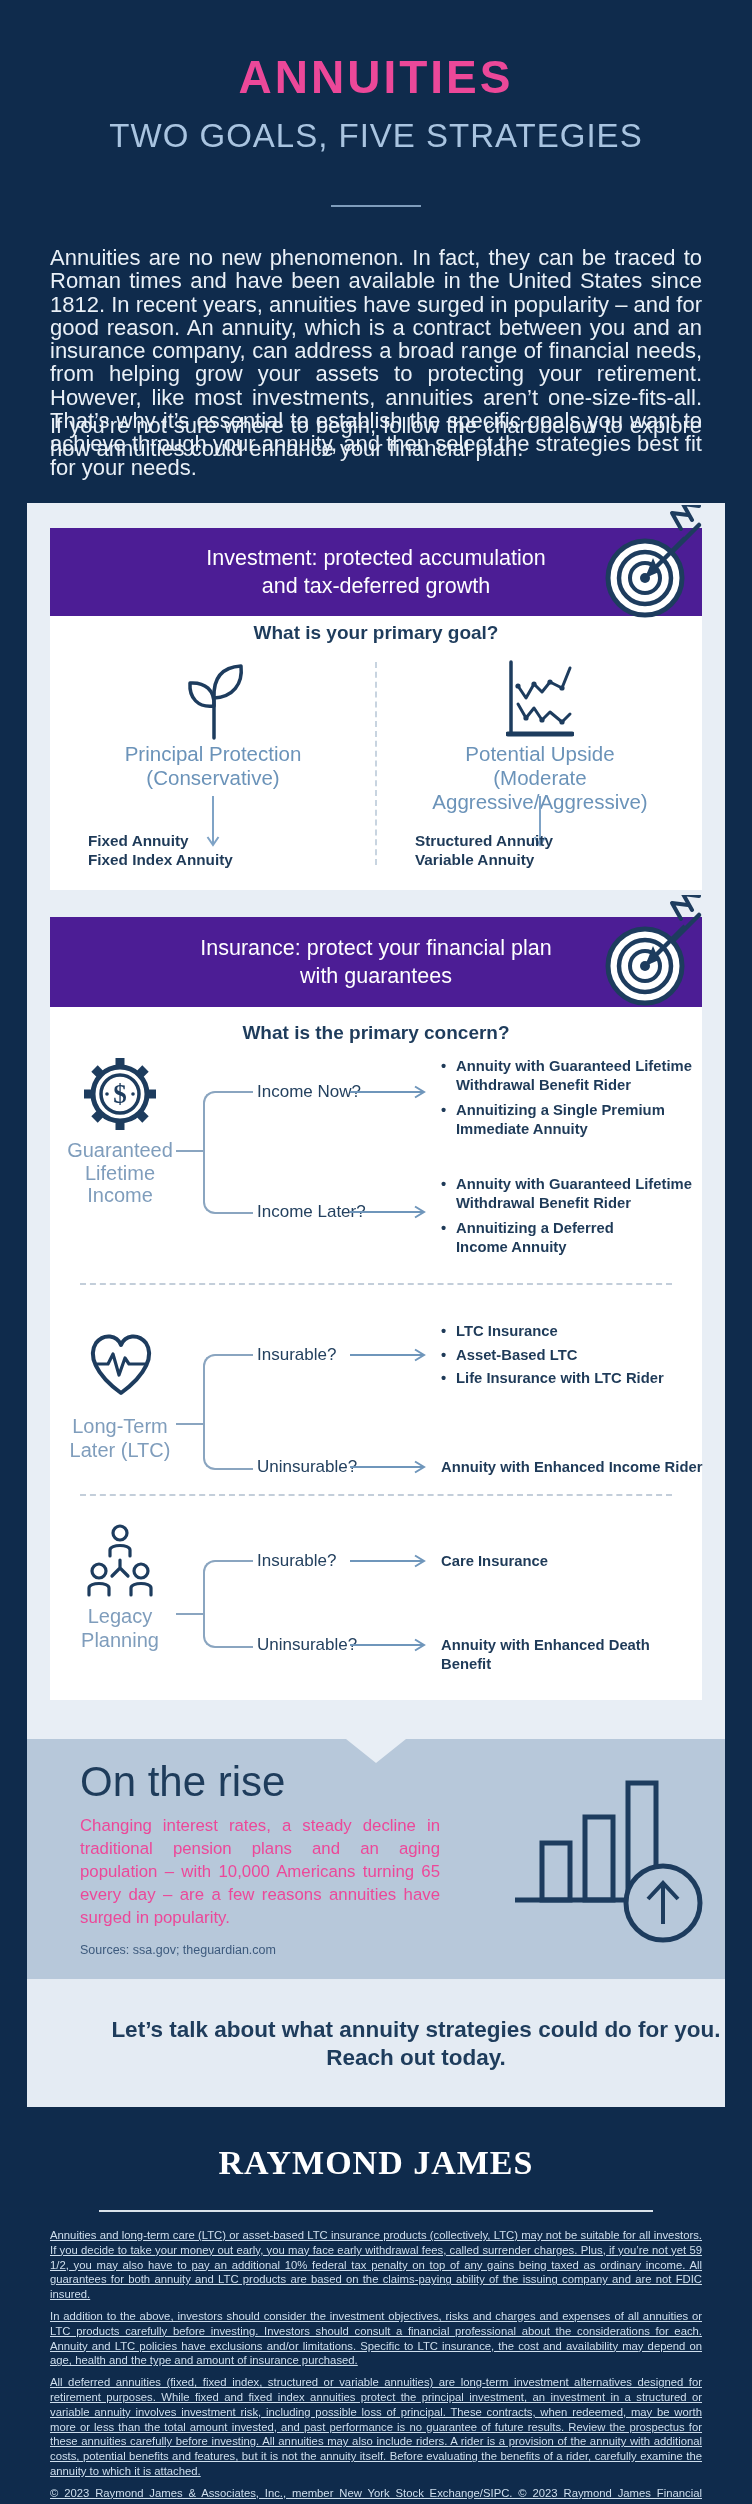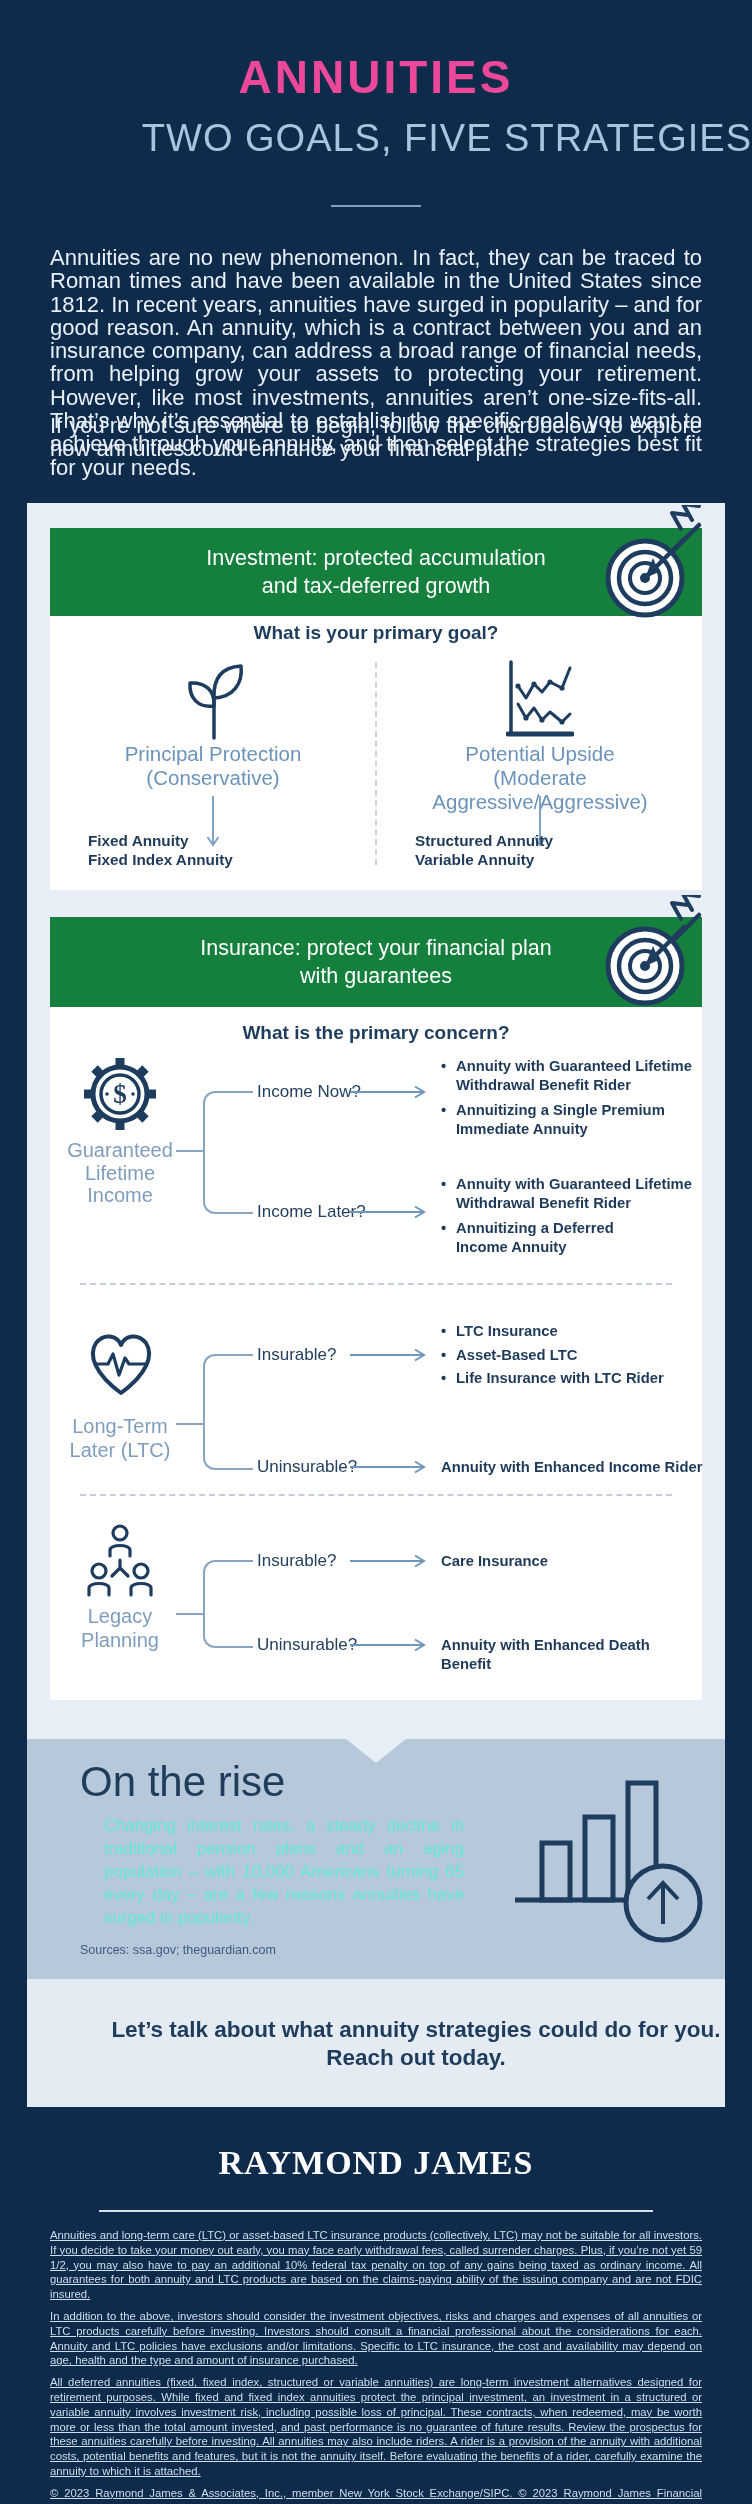--- a/index.html
+++ b/index.html
@@ -3,30 +3,30 @@
 <meta charset="utf-8">
 <style>
   html,body{margin:0;padding:0;background:#0f2b4c;}
   .page{position:relative;width:752px;height:2504px;background:#0f2b4c;
         font-family:"Liberation Sans",sans-serif;overflow:hidden;}
   .abs{position:absolute;}
   .ctr{text-align:center;}
 
   
   .main-title{left:0;width:752px;top:50px;font-size:46px;font-weight:700;color:#ec4899;letter-spacing:3px;}
-  .sub-title{left:0;width:752px;top:117px;font-size:38px;font-weight:400;color:#a9c4e0;letter-spacing:1px;text-align:right;}
+  .sub-title{left:0;width:752px;top:117px;font-size:33px;font-weight:400;color:#a9c4e0;letter-spacing:1px;}
   .title-rule{left:331px;top:205px;width:90px;height:2px;background:#7f9dbc;}
   .intro{left:50px;width:652px;color:#e9f0f7;font-size:22px;line-height:23.3px;text-align:justify;}
   .intro.p1{top:246px;} .intro.p2{top:414px;}
 
   
   .container{left:27px;top:503px;width:698px;height:1236px;background:#e8eef5;}
   .card{background:#ffffff;left:50px;width:652px;}
   .card1{top:528px;height:362px;} .card2{top:917px;height:783px;}
-  .band{left:50px;width:652px;background:#15803d;display:flex;flex-direction:column;justify-content:center;}
+  .band{left:50px;width:652px;background:#4c1d95;display:flex;flex-direction:column;justify-content:center;}
   .band1{top:528px;height:88px;} .band2{top:917px;height:90px;}
   .band div{color:#ffffff;font-size:21.5px;line-height:28px;text-align:center;font-weight:400;}
   .question-h{left:50px;width:652px;font-size:19px;font-weight:700;color:#1e3c5c;text-align:center;}
   .qh1{top:622px;} .qh2{top:1022px;}
   .vdash{left:375px;top:662px;height:203px;border-left:2px dashed #c8d4e0;width:0;}
 
   
   .opt-label{font-size:20.5px;line-height:24px;color:#6b93b9;text-align:center;}
   .opt-products{font-size:15.3px;line-height:18.5px;color:#1e3a58;font-weight:700;}
 
@@ -43,21 +43,21 @@
   .ans.bullet::before{content:"•";position:absolute;left:0;top:0;}
   .ans.plain{padding-left:0;margin:0;}
   .ans-group.spread .ans{line-height:23.5px;margin-bottom:0;}
   .hdash{left:80px;width:592px;border-top:2px dashed #c3ceda;height:0;}
 
   
   .notch{left:346px;top:1739px;width:0;height:0;border-left:30px solid transparent;
          border-right:30px solid transparent;border-top:24px solid #e8eef5;z-index:3;}
   .rise{left:27px;top:1739px;width:698px;height:240px;background:#b7c8da;}
   .rise-title{left:80px;top:1758px;font-size:42px;font-weight:400;color:#1e3c5b;}
-  .rise-body{left:80px;top:1814px;width:360px;font-size:16.8px;line-height:23px;color:#5eead4;text-align:justify;margin-left:24px;}
+  .rise-body{left:80px;top:1814px;width:360px;font-size:16.8px;line-height:23px;color:#ec4899;text-align:justify;}
   .rise-sources{left:80px;top:1943px;font-size:12.5px;color:#3d5a7d;}
 
   
   .cta{left:27px;top:1979px;width:698px;height:128px;background:#e4ebf3;}
   .cta-text{left:27px;top:2016px;width:698px;font-size:22.5px;font-weight:700;color:#1e3c5c;line-height:27.5px;text-align:center;padding-left:40px;}
 
   
   .logo{left:0;width:752px;top:2144px;font-family:"Liberation Serif",serif;font-size:34px;font-weight:700;
         letter-spacing:1px;color:#ffffff;text-align:center;}
   .footer-rule{left:99px;top:2210px;width:554px;height:2px;background:rgba(240,246,252,0.9);}

